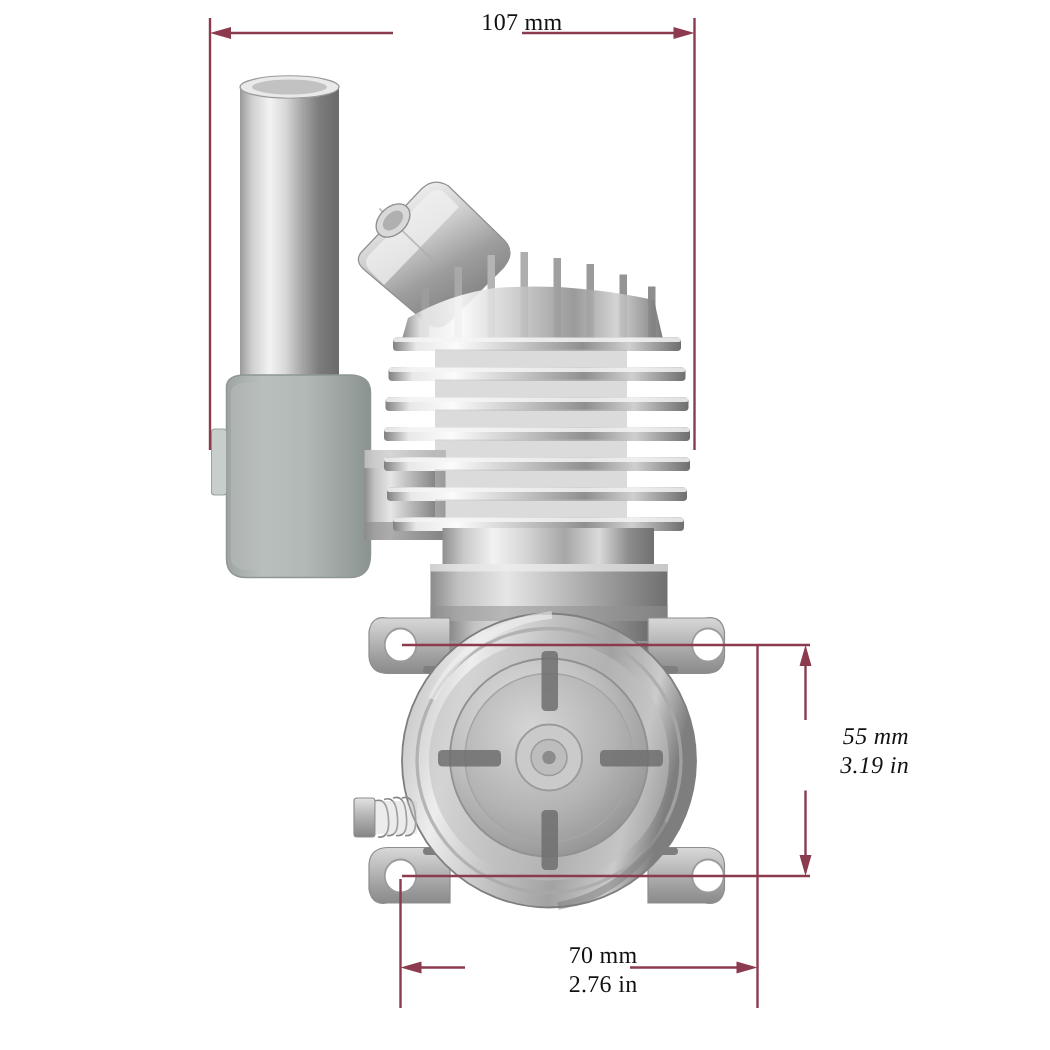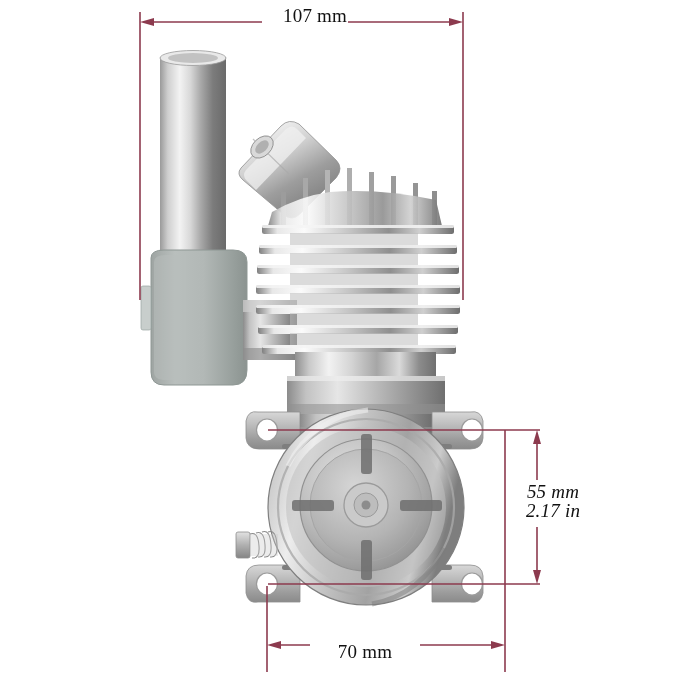--- a/index.html
+++ b/index.html
@@ -18,32 +18,32 @@
     overflow: hidden;
   }
   #scene {
     position: absolute;
     inset: 0;
     width: 700px;
     height: 700px;
   }
   .dim-label {
     position: absolute;
-    text-align: center;
+    text-align: right;
     color: #111111;
     font-family: "Liberation Serif", "DejaVu Serif", serif;
-    font-size: 19px;
+    font-size: 16px;
     line-height: 19px;
     white-space: nowrap;
     letter-spacing: 0.2px;
   }
   .dim-label .l2 { display: block; }
   #lbl-width  { left: 255px; top: 6px;  width: 120px; }
   #lbl-height { left: 500px; top: 482px; width: 106px; font-style: italic; }
-  #lbl-depth  { left: 305px; top: 628px; width: 120px; margin-top: 14px; }
+  #lbl-depth  { left: 305px; top: 628px; width: 120px; }
 </style>
 </head>
 <body>
 
 <div id="stage">
 
   <svg id="scene" viewBox="0 0 700 700">
     <defs>
 
       <linearGradient id="gTube" x1="0" y1="0" x2="1" y2="0">
@@ -289,20 +289,21 @@
       </g>
     </g>
   </svg>
 
   <div class="dim-label" id="lbl-width">
     <span>107 mm</span>
   </div>
 
   <div class="dim-label" id="lbl-height">
     <span>55 mm</span>
-    <span class="l2">2.17 in</span>
+    <span class="l2">3.19 in</span>
   </div>
 
   <div class="dim-label" id="lbl-depth">
     <span>70 mm</span>
+    <span class="l2">2.76 in</span>
   </div>
 
 </div>
 
 </body></html>

